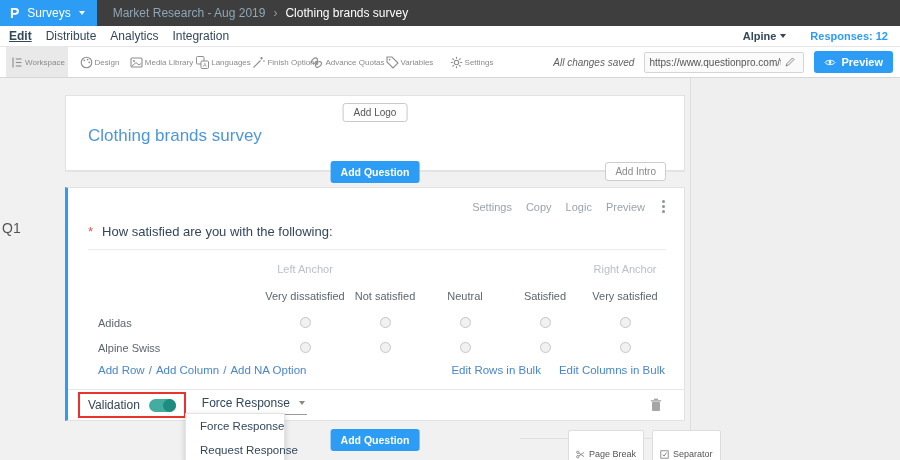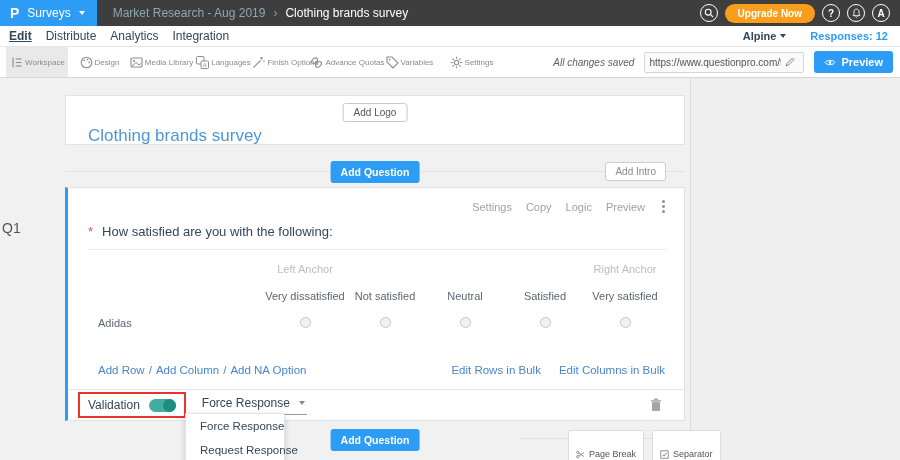--- a/index.html
+++ b/index.html
@@ -47,21 +47,21 @@
     padding:0 4px; outline:none; font-family:"Liberation Sans", sans-serif; }
   .preview-btn { background:#2d9cf4; color:#fff; font-size:11px; font-weight:bold; height:22px;
     padding:0 10px; border-radius:3px; display:flex; align-items:center; gap:5px; border:none; }
 
   
   .page { position:absolute; top:78px; left:0; width:900px; height:382px; background:#f1f1f2; }
   .right-region { position:absolute; left:691px; top:0; bottom:0; right:0; background:#efeff0; }
   .page-divider { position:absolute; left:690px; top:0; bottom:0; width:1px; background:#dcdcdc; }
   .q1-label { position:absolute; left:2px; top:142px; font-size:14px; color:#555; }
 
-  .title-card { position:absolute; left:65px; top:17px; width:620px; height:50px;
+  .title-card { position:absolute; left:65px; top:17px; width:620px; height:76px;
     background:#fff; border:1px solid #e2e2e2; }
   .add-logo-btn { position:absolute; left:50%; transform:translateX(-50%); top:7px; background:#fff;
     border:1px solid #c9c9c9; border-radius:3px; font-size:10px; color:#555; padding:3px 10px; white-space:nowrap; }
   .survey-title { position:absolute; left:22px; top:30px; font-size:17px; color:#4d96d9; }
 
   .strip { position:absolute; left:65px; top:79px; width:620px; height:30px; }
   .strip-line { position:absolute; top:14px; left:0; right:0; height:1px; background:#e4e4e4; }
   .btn-blue { background:#2d9cf4; color:#fff; font-size:10.5px; font-weight:bold; padding:5px 10px;
     border-radius:3px; border:none; white-space:nowrap; }
   .add-question-top { position:absolute; left:50%; transform:translateX(-50%); top:4px; }
@@ -122,37 +122,20 @@
   <div class="logo-area">
     <span class="logo-glyph">P</span>
     <span class="product-label">Surveys</span>
     <span class="caret" style="color:#fff;"></span>
   </div>
   <div class="breadcrumb">
     <span>Market Research - Aug 2019</span>
     <span class="crumb-sep">›</span>
     <span class="crumb-current">Clothing brands survey</span>
   </div>
-  <div class="topbar-right">
-    <span class="circle-btn">
-      <svg width="10" height="10" viewBox="0 0 10 10">
-          <circle cx="4.2" cy="4.2" r="2.9" fill="none" stroke="#fff" stroke-width="1.1"></circle>
-          <line x1="6.4" y1="6.4" x2="9" y2="9" stroke="#fff" stroke-width="1.1"></line>
-        </svg>
-    </span>
-    <span class="upgrade-btn">Upgrade Now</span>
-    <span class="circle-btn">?</span>
-    <span class="circle-btn">
-      <svg width="11" height="11" viewBox="0 0 12 12">
-          <path d="M6 1.2 C4 1.2 3.2 2.6 3.2 4.5 L3.2 7 L2.2 8.4 L9.8 8.4 L8.8 7 L8.8 4.5 C8.8 2.6 8 1.2 6 1.2 Z" fill="none" stroke="#fff" stroke-width="1"></path>
-          <path d="M5 9.4 a1.1 1.1 0 0 0 2 0" fill="none" stroke="#fff" stroke-width="1"></path>
-        </svg>
-    </span>
-    <span class="circle-btn">A</span>
-  </div>
 </div>
 
 <div class="navbar">
   <div class="nav-items">
     <span class="nav-item active">Edit</span>
     <span class="nav-item">Distribute</span>
     <span class="nav-item">Analytics</span>
     <span class="nav-item">Integration</span>
   </div>
   <div class="nav-right">
@@ -328,20 +311,28 @@
 
     <div class="m-row row-r0">
       <span class="m-label">Adidas</span>
       <span class="m-col"><span class="radio"></span></span>
       <span class="m-col"><span class="radio"></span></span>
       <span class="m-col"><span class="radio"></span></span>
       <span class="m-col"><span class="radio"></span></span>
       <span class="m-col"><span class="radio"></span></span>
     </div>
 
+    <div class="m-row row-r1">
+      <span class="m-label">Alpine Swiss</span>
+      <span class="m-col"><span class="radio"></span></span>
+      <span class="m-col"><span class="radio"></span></span>
+      <span class="m-col"><span class="radio"></span></span>
+      <span class="m-col"><span class="radio"></span></span>
+      <span class="m-col"><span class="radio"></span></span>
+    </div>
 
     <div class="links-row">
       <span class="link">Add Row</span>
       <span class="link-sep">/</span>
       <span class="link">Add Column</span>
       <span class="link-sep">/</span>
       <span class="link">Add NA Option</span>
       <span class="bulk-links">
         <span class="link">Edit Rows in Bulk</span>
         <span class="link">Edit Columns in Bulk</span>

